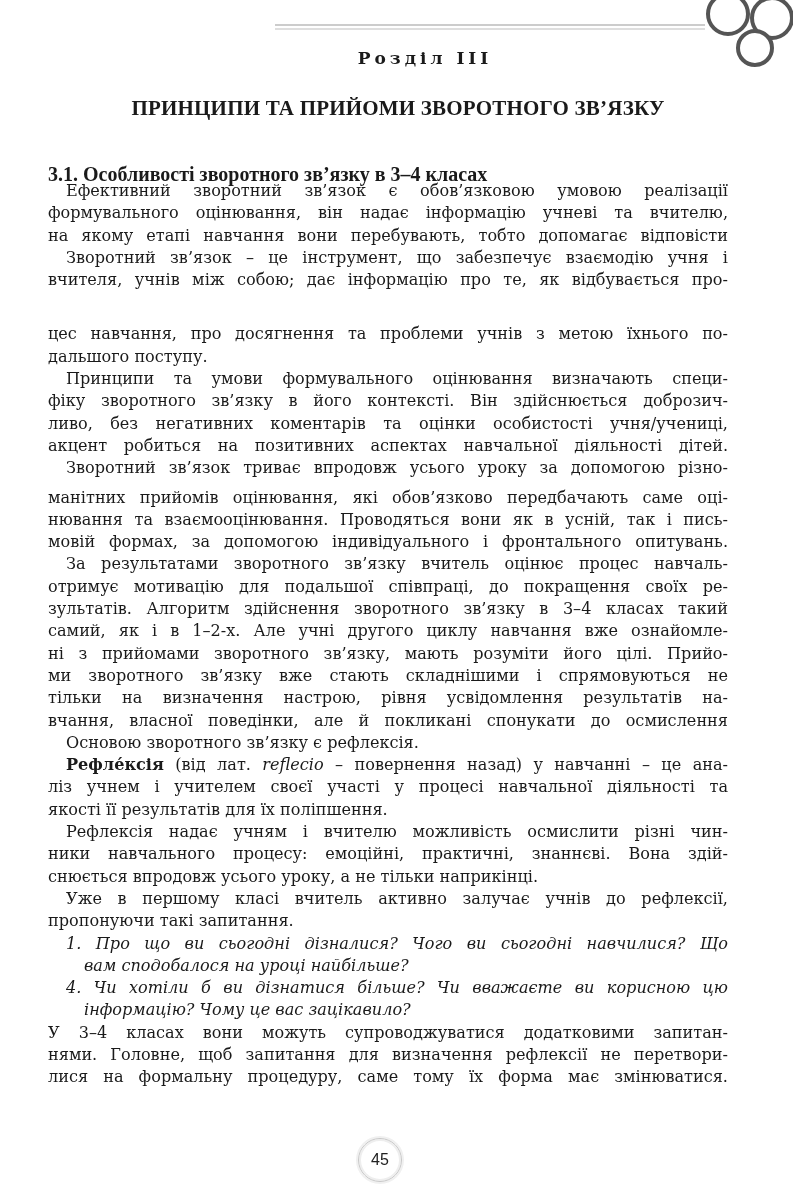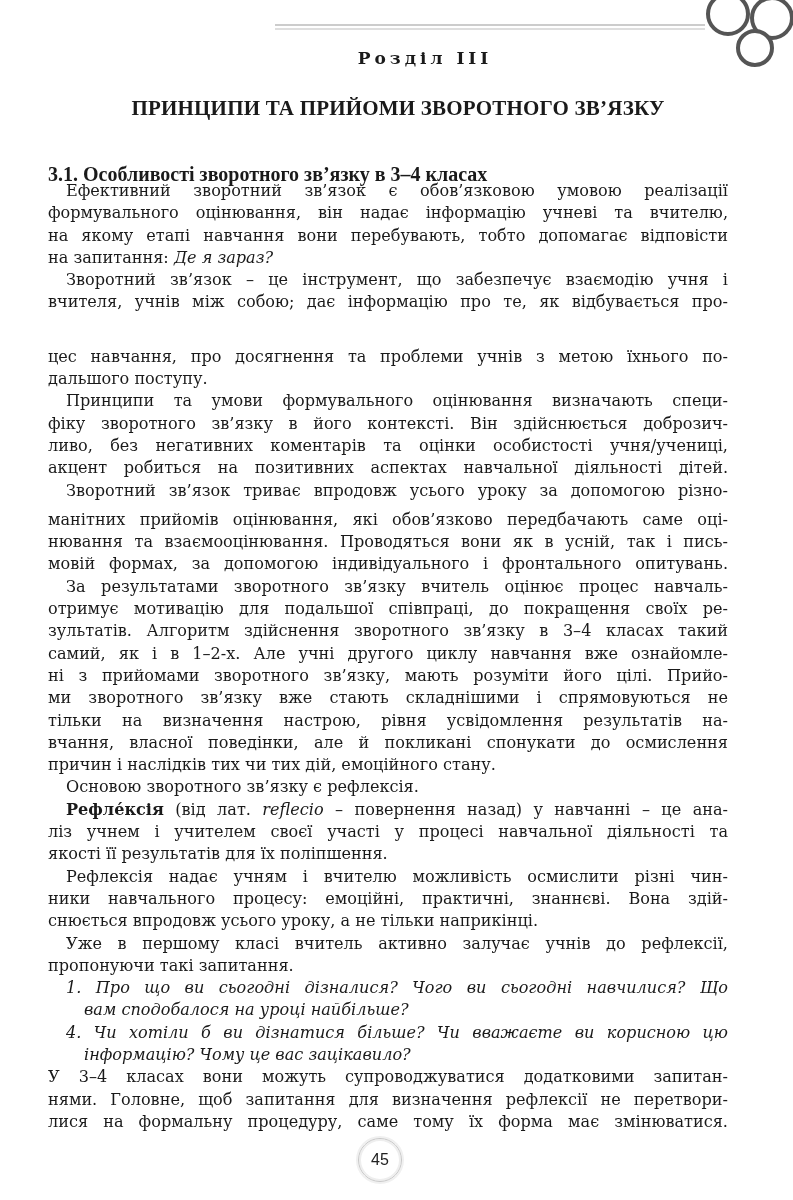--- a/index.html
+++ b/index.html
@@ -52,21 +52,20 @@
 <div class="chapter">Розділ III</div>
 <div class="title">ПРИНЦИПИ ТА ПРИЙОМИ ЗВОРОТНОГО ЗВ’ЯЗКУ</div>
 <div class="section">3.1. Особливості зворотного зв’язку в 3–4 класах</div>
 
 <div class="body">
 
   <div>
     <span class="line indent" style="white-space: nowrap;">Ефективний зворотний зв’язок є обов’язковою умовою реалізації</span>
     <span class="line" style="white-space: nowrap;">формувального оцінювання, він надає інформацію учневі та вчителю,</span>
     <span class="line" style="white-space: nowrap;">на якому етапі навчання вони перебувають, тобто допомагає відповісти</span>
-    <span class="line last" style="white-space: nowrap;"><span>на запитання: </span><span class="it">Де я зараз?</span></span>
   </div>
 
   <div>
     <span class="line indent" style="white-space: nowrap;">Зворотний зв’язок – це інструмент, що забезпечує взаємодію учня і</span>
     <span class="line" style="white-space: nowrap;">вчителя, учнів між собою; дає інформацію про те, як відбувається про-</span>
     <span class="line" style="white-space: nowrap; margin-top: 32px;">цес навчання, про досягнення та проблеми учнів з метою їхнього по-</span>
     <span class="line last" style="white-space: nowrap;">дальшого поступу.</span>
   </div>
 
   <div>
@@ -85,21 +84,20 @@
 
   <div>
     <span class="line indent" style="white-space: nowrap;">За результатами зворотного зв’язку вчитель оцінює процес навчаль-</span>
     <span class="line" style="white-space: nowrap;">отримує мотивацію для подальшої співпраці, до покращення своїх ре-</span>
     <span class="line" style="white-space: nowrap;">зультатів. Алгоритм здійснення зворотного зв’язку в 3–4 класах такий</span>
     <span class="line" style="white-space: nowrap;">самий, як і в 1–2-х. Але учні другого циклу навчання вже ознайомле-</span>
     <span class="line" style="white-space: nowrap;">ні з прийомами зворотного зв’язку, мають розуміти його цілі. Прийо-</span>
     <span class="line" style="white-space: nowrap;">ми зворотного зв’язку вже стають складнішими і спрямовуються не</span>
     <span class="line" style="white-space: nowrap;">тільки на визначення настрою, рівня усвідомлення результатів на-</span>
     <span class="line" style="white-space: nowrap;">вчання, власної поведінки, але й покликані спонукати до осмислення</span>
-    <span class="line last" style="white-space: nowrap;">причин і наслідків тих чи тих дій, емоційного стану.</span>
   </div>
 
   <div>
     <span class="line indent last" style="white-space: nowrap;">Основою зворотного зв’язку є рефлексія.</span>
   </div>
 
   <div>
     <span class="line indent" style="white-space: nowrap;"><span class="bold">Рефле́ксія</span><span> (від лат. </span><span class="it">reflecio</span><span> – повернення назад) у навчанні – це ана-</span></span>
     <span class="line" style="white-space: nowrap;">ліз учнем і учителем своєї участі у процесі навчальної діяльності та</span>
     <span class="line last" style="white-space: nowrap;">якості її результатів для їх поліпшення.</span>

